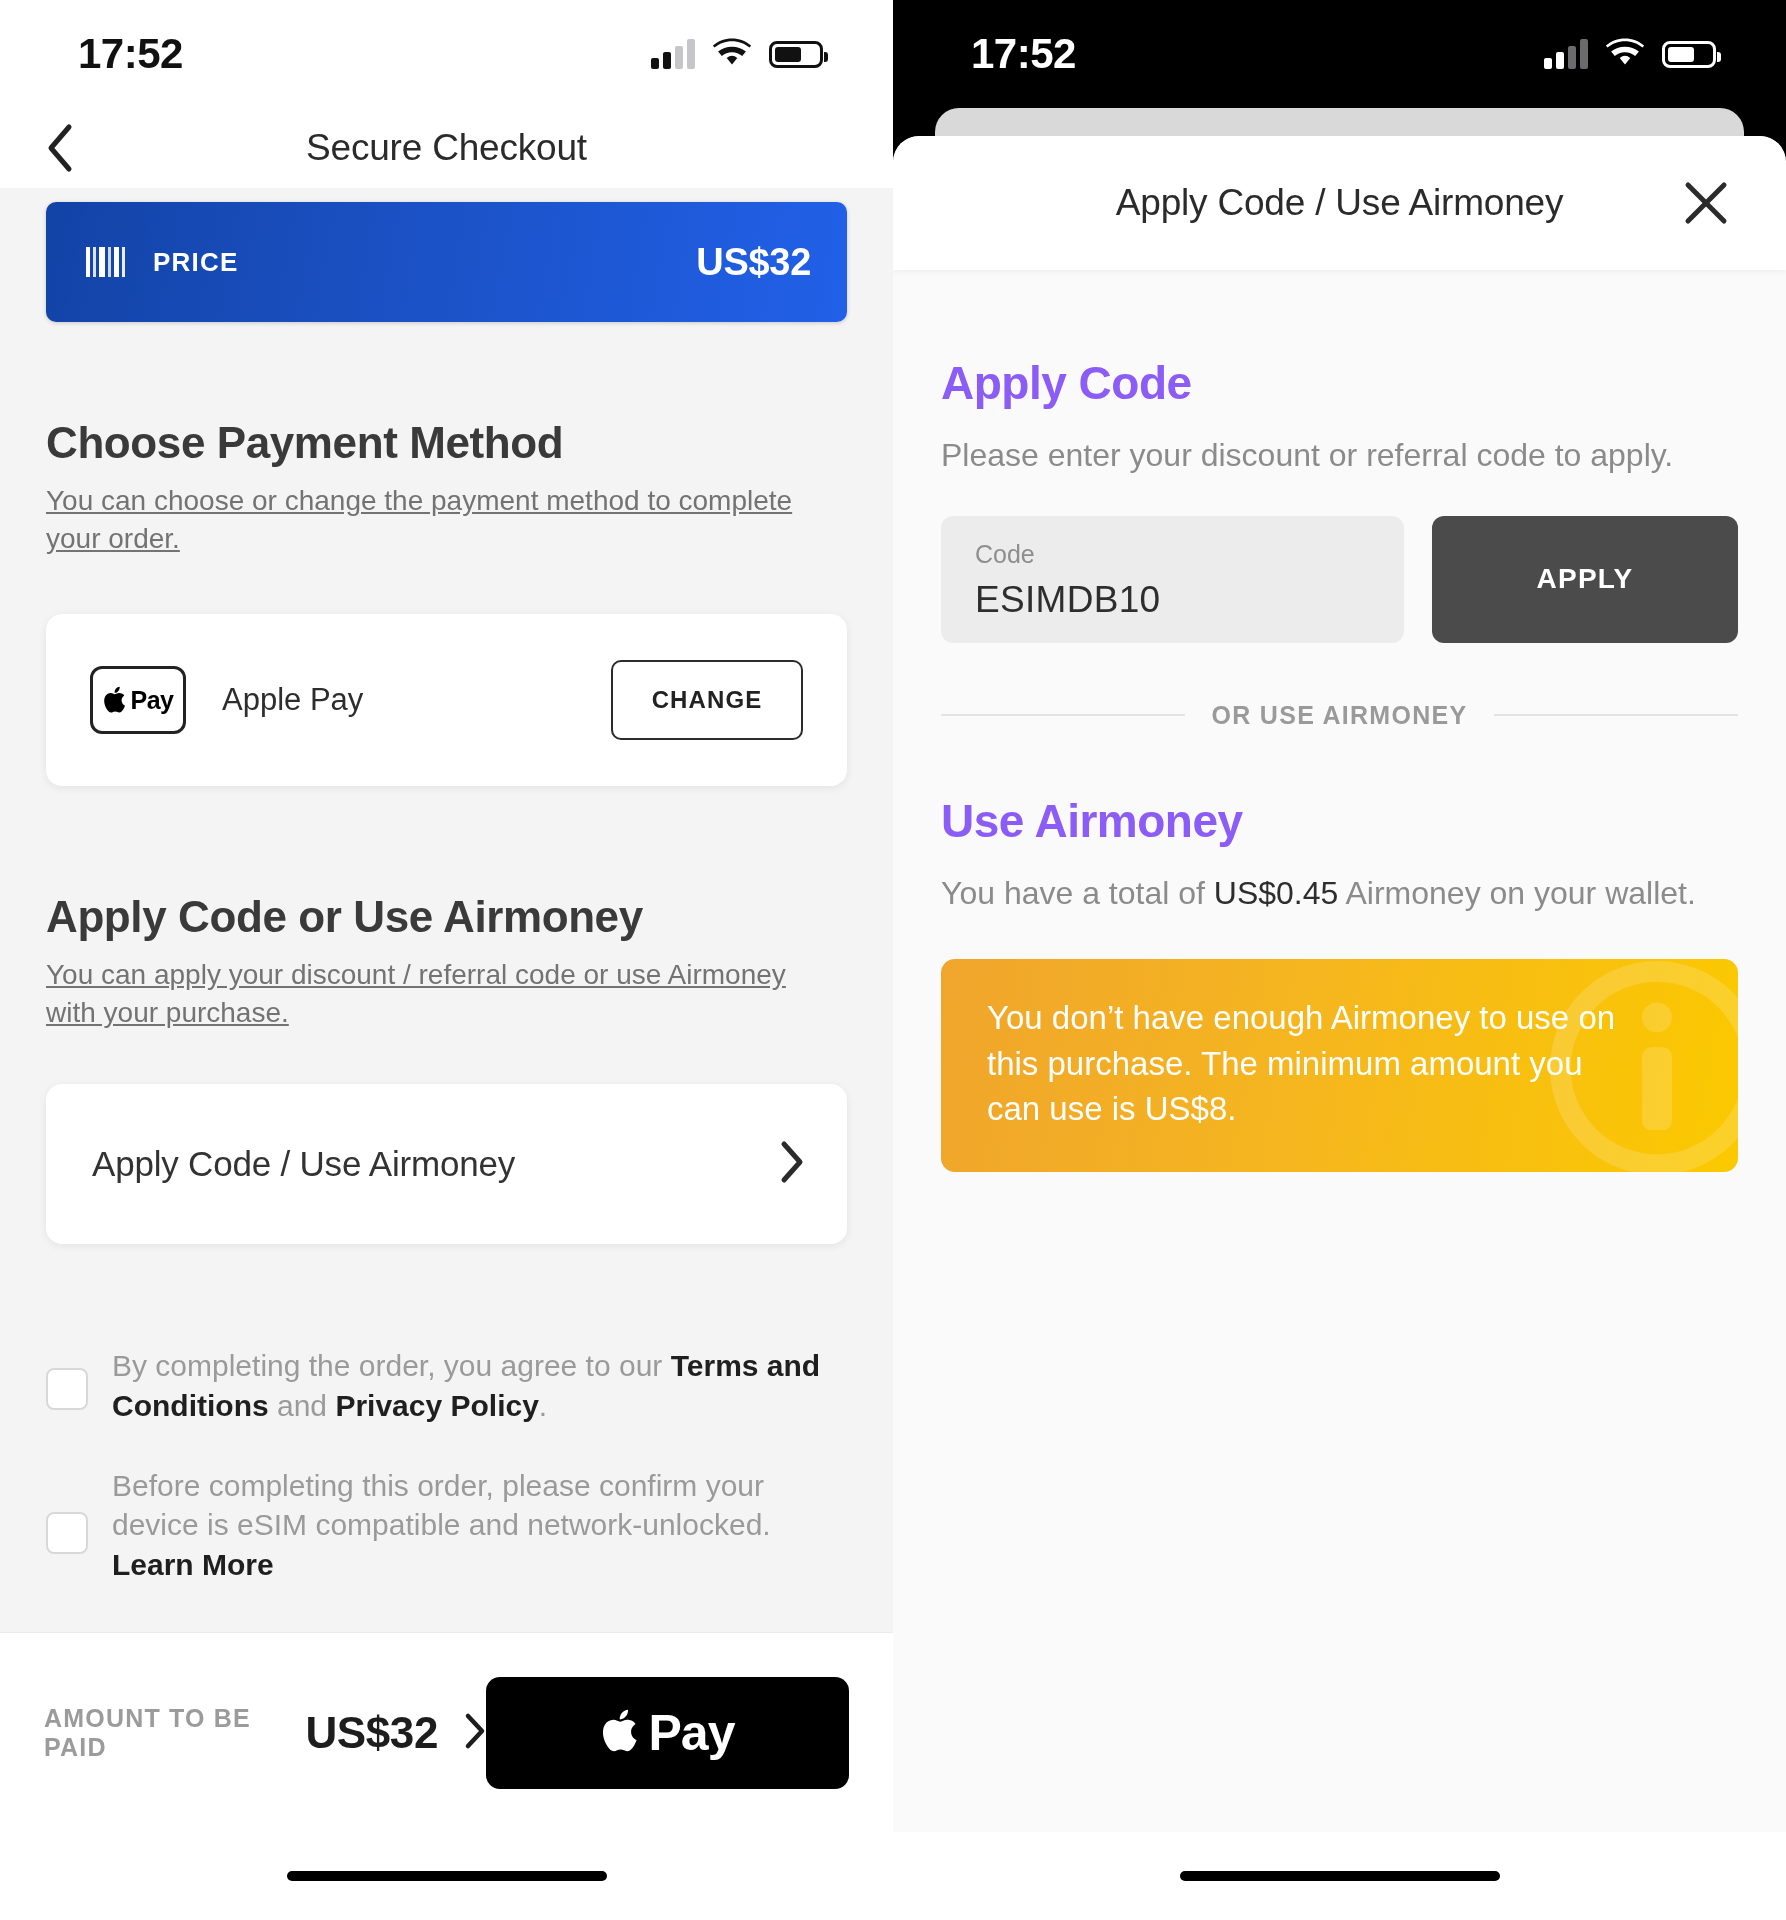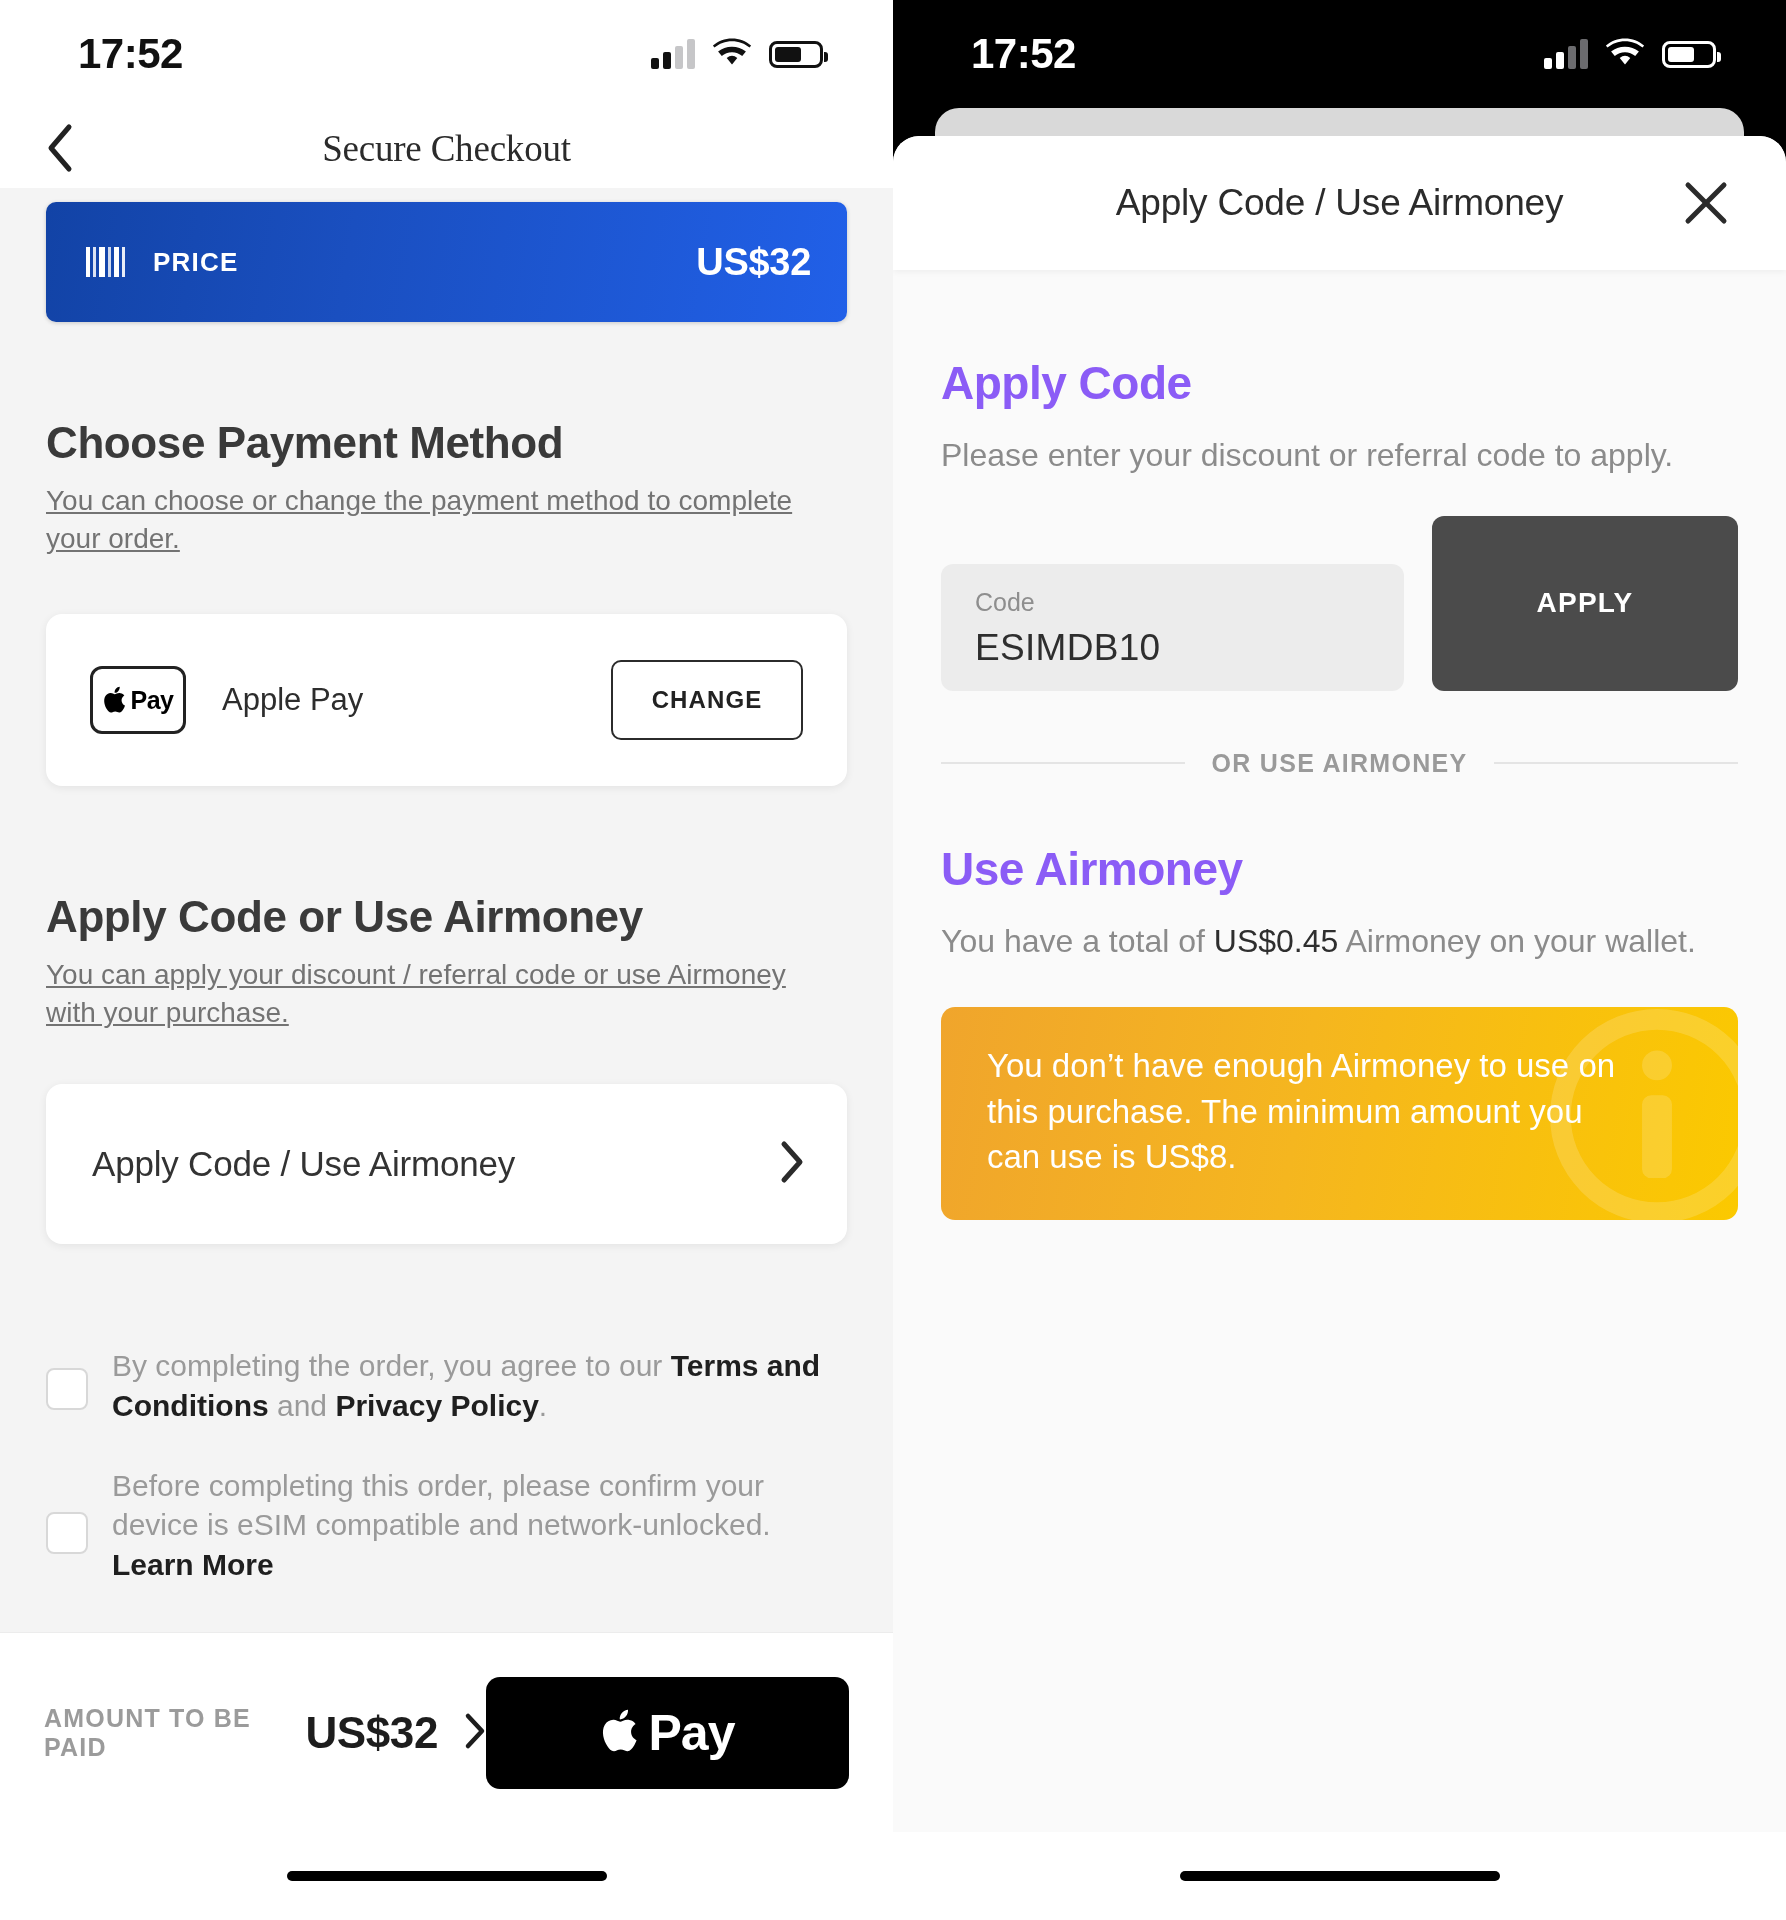--- a/index.html
+++ b/index.html
@@ -63,21 +63,20 @@
 
   .navbar {
     height: 80px;
     flex: 0 0 80px;
     background: #ffffff;
     display: flex;
     align-items: center;
     position: relative;
     padding: 0 30px;
     z-index: 5;
-    font-family: Liberation Serif, serif;
   }
   .nav-back {
     width: 60px; height: 60px;
     display: flex; align-items: center; justify-content: center;
     color: #222;
   }
   .nav-title {
     position: absolute; left: 0; right: 0; text-align: center;
     font-size: 37px; color: #2b2b2b; letter-spacing: -0.2px;
   }
@@ -238,21 +237,21 @@
   .sheet-body { flex: 1 1 auto; padding: 0 48px; position: relative; }
   .r-title {
     font-size: 46px; font-weight: bold; color: #8b5cf6;
     letter-spacing: -0.5px; margin-top: 86px;
   }
   .r-sub { font-size: 32px; color: #8b8b8b; margin-top: 24px; line-height: 1.36; }
   .code-row { display: flex; gap: 28px; margin-top: 38px; align-items: stretch; }
   .code-field {
     flex: 1 1 auto; background: #ececec; border-radius: 12px;
     padding: 24px 34px 22px 34px;
-    display: flex; flex-direction: column; justify-content: center; margin-top: 48px;
+    display: flex; flex-direction: column; justify-content: center;
   }
   .code-label { font-size: 25px; color: #8e8e8e; }
   .code-value { font-size: 37px; color: #2e2e2e; margin-top: 10px; letter-spacing: .3px; }
   .apply-btn {
     flex: 0 0 306px; background: #4b4b4b; border-radius: 12px;
     display: flex; align-items: center; justify-content: center;
     color: #fff; font-size: 28px; font-weight: bold; letter-spacing: 1.2px;
   }
   .or-divider {
     display: flex; align-items: center; gap: 26px;

